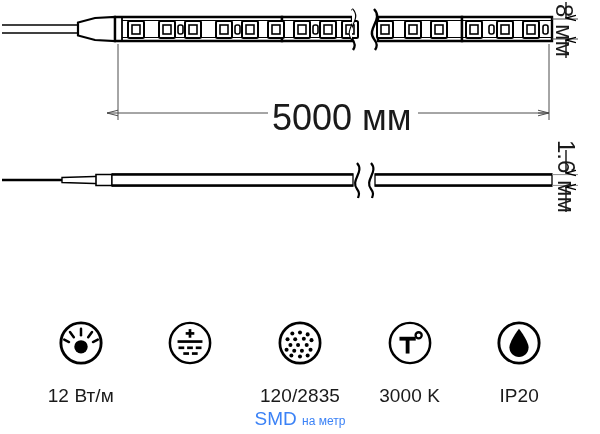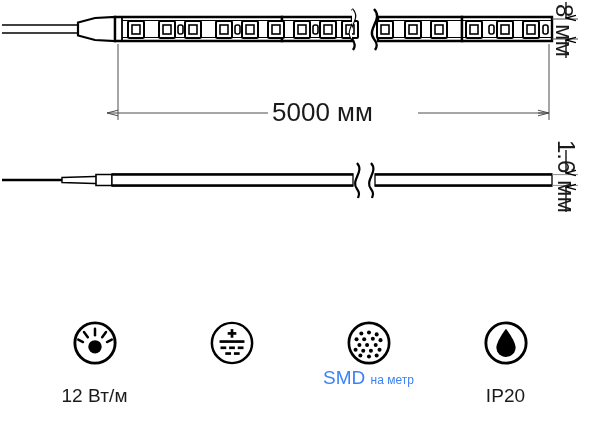--- a/index.html
+++ b/index.html
@@ -63,21 +63,21 @@
     line-height: 23px;
     text-align: center;
     color: #3b82f6;
     white-space: nowrap;
   }
   .spec-sub {
     font-size: 12px;
   }
   .dim-text {
     position: absolute;
-    font-size: 26px;
+    font-size: 36px;
     color: #1a1a1a;
     white-space: nowrap;
   }
   .dim-text-v {
     position: absolute;
     font-size: 24px;
     color: #1a1a1a;
     white-space: nowrap;
     transform-origin: left top;
   }
@@ -293,23 +293,33 @@
             <circle cx="31" cy="26" r="2.1"></circle>
           <circle cx="10" cy="31" r="2.1"></circle>
             <circle cx="18" cy="32" r="2.1"></circle>
             <circle cx="26" cy="32" r="2.1"></circle>
             <circle cx="35" cy="31" r="2.1"></circle>
           <circle cx="15" cy="37" r="2.1"></circle>
             <circle cx="24" cy="38" r="2.1"></circle>
             <circle cx="32" cy="37" r="2.1"></circle>
         </g>
       </svg>
+      <div class="spec-label">120/2835</div>
       <div class="spec-label-2"><span>SMD</span> <span class="spec-sub">на метр</span></div>
     </div>
 
+    <div class="spec-item">
+      <svg class="spec-icon" viewBox="0 0 48 48">
+        <circle cx="24" cy="24" r="21" fill="none" stroke="#000" stroke-width="2.6"></circle>
+        <path d="M13,19.5 L30,19.5" stroke="#000" stroke-width="4" stroke-linecap="butt"></path>
+        <path d="M21.5,19.5 L21.5,35" stroke="#000" stroke-width="4" stroke-linecap="butt"></path>
+        <circle cx="33" cy="16" r="3.2" fill="none" stroke="#000" stroke-width="2.4"></circle>
+      </svg>
+      <div class="spec-label">3000 K</div>
+    </div>
 
     <div class="spec-item">
       <svg class="spec-icon" viewBox="0 0 48 48">
         <circle cx="24" cy="24" r="21" fill="none" stroke="#000" stroke-width="3"></circle>
         <path d="M24,9 C24,9 34,22 34,28.5 C34,34.5 29.5,38.5 24,38.5 C18.5,38.5 14,34.5 14,28.5 C14,22 24,9 24,9 Z" fill="#000"></path>
       </svg>
       <div class="spec-label">IP20</div>
     </div>
 
   </div>

